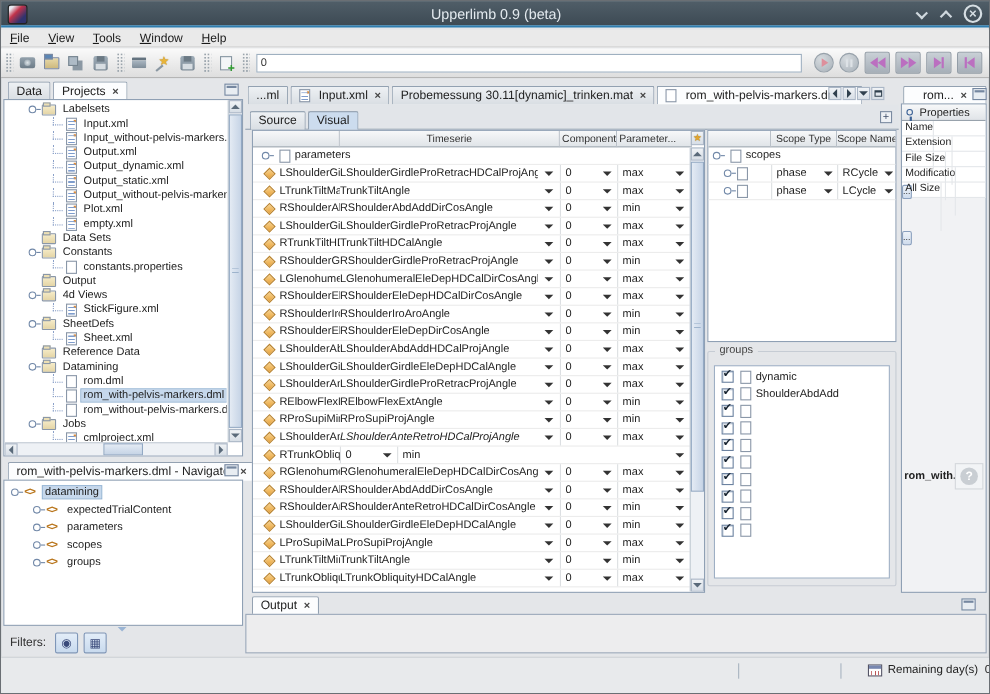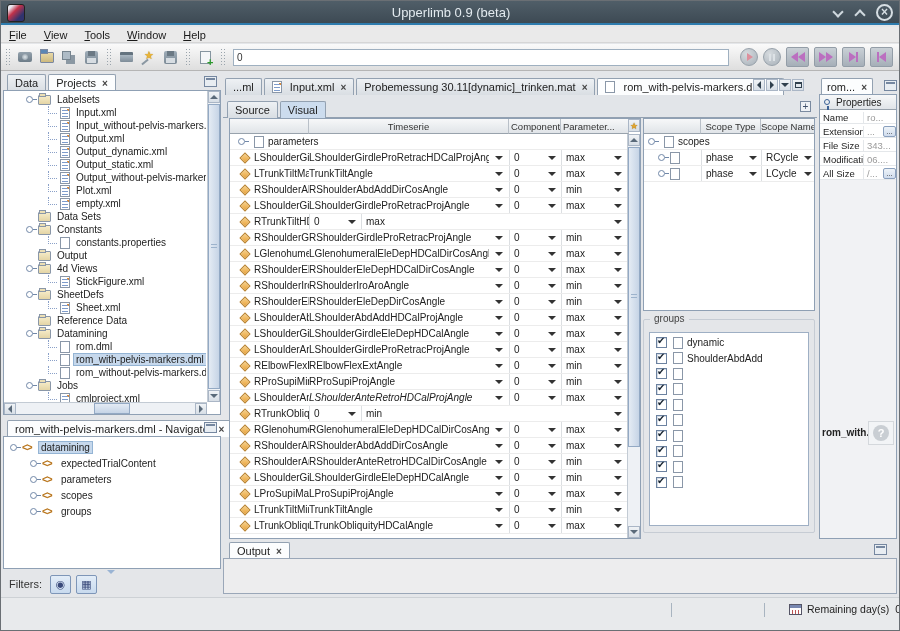--- a/index.html
+++ b/index.html
@@ -116,21 +116,21 @@
   .dd { width:0; height:0; border-left:4px solid transparent; border-right:4px solid transparent; border-top:4px solid #333; }
   .ico-diamond { flex:0 0 8px; height:8px; margin:0 5px 0 1px; background:linear-gradient(135deg,#f8d38e,#e8a23a);
     border:1px solid #b8822e; transform:rotate(45deg); }
   .vline { border-left:1px solid #dcdfe2; height:100%; }
   
   .grp-row { display:flex; align-items:center; height:15.5px; font-size:10px; }
   .cb { flex:0 0 11px; height:11px; background:#fff; border:1px solid #6c82a0; box-shadow:inset 1px 1px 0 #d4dce6;
     position:relative; margin:0 6px 0 6px; }
   .cb::after { content:"✔"; position:absolute; left:0px; top:-3px; font-size:10px; color:#16222f; }
   
-  .prop-row { display:flex; height:14px; border-bottom:1px solid #e4e7ea; font-size:9.5px; align-items:flex-end; }
+  .prop-row { display:flex; height:14px; border-bottom:1px solid #e4e7ea; font-size:9.5px; align-items:flex-start;flex-direction:column; }
   .prop-key { flex:0 0 44px; padding-left:3px; overflow:hidden; white-space:nowrap; color:#222; border-right:1px solid #e4e7ea; }
   .prop-val { flex:1; padding-left:3px; overflow:hidden; white-space:nowrap; color:#9a9a9a; }
   .browse { flex:0 0 13px; height:11px; background:linear-gradient(#eef3f8,#cfdced); border:1px solid #8aa0be;
     font-size:8px; line-height:9px; text-align:center; color:#333; border-radius:2px; }
   .keyicon { width:6px; height:6px; border:1.5px solid #3c6296; border-radius:50%; position:relative; margin:0 6px 0 4px; }
   .keyicon::after { content:""; position:absolute; left:2px; top:6px; width:1.5px; height:5px; background:#3c6296; }
   
   .fbtn { width:21px; height:19px; border:1px solid #7e96b8; border-radius:2px; background:linear-gradient(#e3edf8,#c8daee);
     display:flex; align-items:center; justify-content:center; color:#3a4a7a; font-size:11px; margin-right:5px; }
   
@@ -590,20 +590,24 @@
           <span class="vline"></span>
           <span class="cell" style="flex: 1 1 0%; padding-left: 4px;">
             <span style="flex: 1 1 0%;">max</span>
             <span class="dd" style="margin-right: 6px;"></span>
           </span>
         </div>
         <div class="param-row">
           <span class="cell" style="flex: 0 0 79px; padding-left: 10px;">
             <span class="ico-diamond"></span>
             <span>RTrunkTiltHDC</span>
+          </span>
+          <span class="cell" style="flex: 0 0 200px;">
+            <span style="flex: 1 1 0%; overflow: hidden; white-space: nowrap;">TrunkTiltHDCalAngle</span>
+            <span class="dd" style="margin: 0px 6px;"></span>
           </span>
           <span class="vline"></span>
           <span class="cell" style="flex: 0 0 51px; padding-left: 4px;">
             <span style="flex: 1 1 0%;">0</span>
             <span class="dd" style="margin-right: 5px;"></span>
           </span>
           <span class="vline"></span>
           <span class="cell" style="flex: 1 1 0%; padding-left: 4px;">
             <span style="flex: 1 1 0%;">max</span>
             <span class="dd" style="margin-right: 6px;"></span>
@@ -1106,21 +1110,21 @@
   <div class="tabrow" style="left:228px; top:540px; width:662px;">
     <span class="tab active">
       <span>Output</span>
       <span class="closex">×</span>
     </span>
     <span class="dockbtn" style="position:absolute; right:4px; top:3px;"></span>
   </div>
   <div style="position:absolute; left:222px; top:557px; width:674px; height:36px; background:#ededee; border:1px solid #9aa7b8;"></div>
 
   <div class="tabrow" style="left:820px; top:76px; width:76px;">
-    <span class="tab active" style="padding:0 5px;">
+    <span class="tab active" style="padding:0 17px;">
       <span>rom...</span>
       <span class="closex">×</span>
     </span>
     <span class="dockbtn" style="position:absolute; right:0px; top:3px;"></span>
   </div>
   <div class="body-border" style="left:818px; top:93px; width:78px; height:445px; background:#f1f2f4;">
     <div style="position:absolute; left:0; top:0; right:0; height:15px; background:linear-gradient(#f7f8f9,#e0e4e8); border-bottom:1px solid #98a2ac; display:flex; align-items:center;">
       <span class="keyicon"></span>
       <span style="font-size:10px; color:#222;">Properties</span>
     </div>

